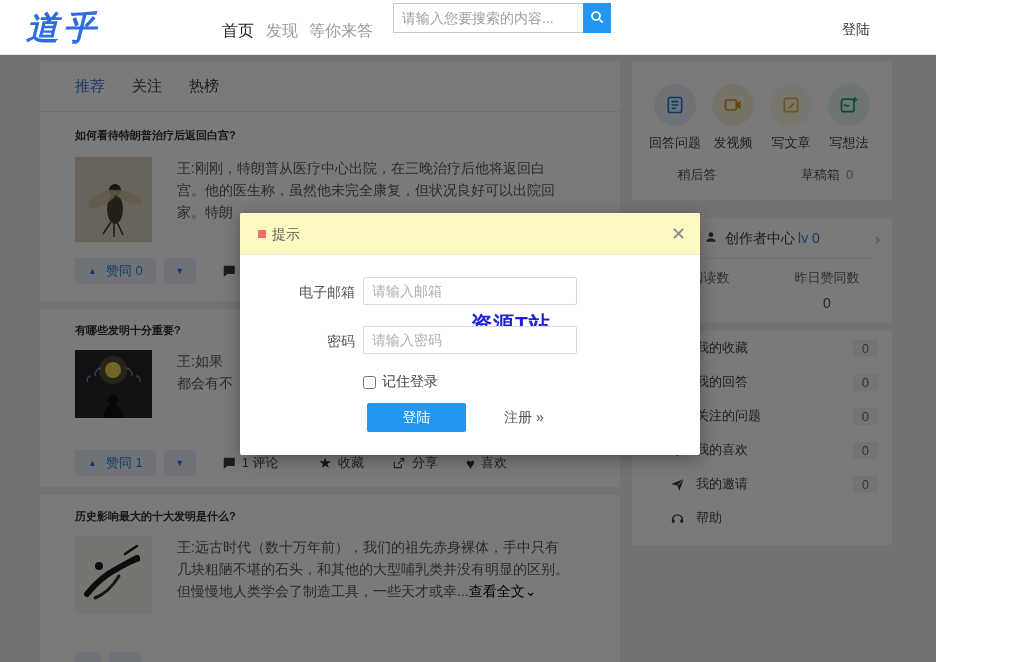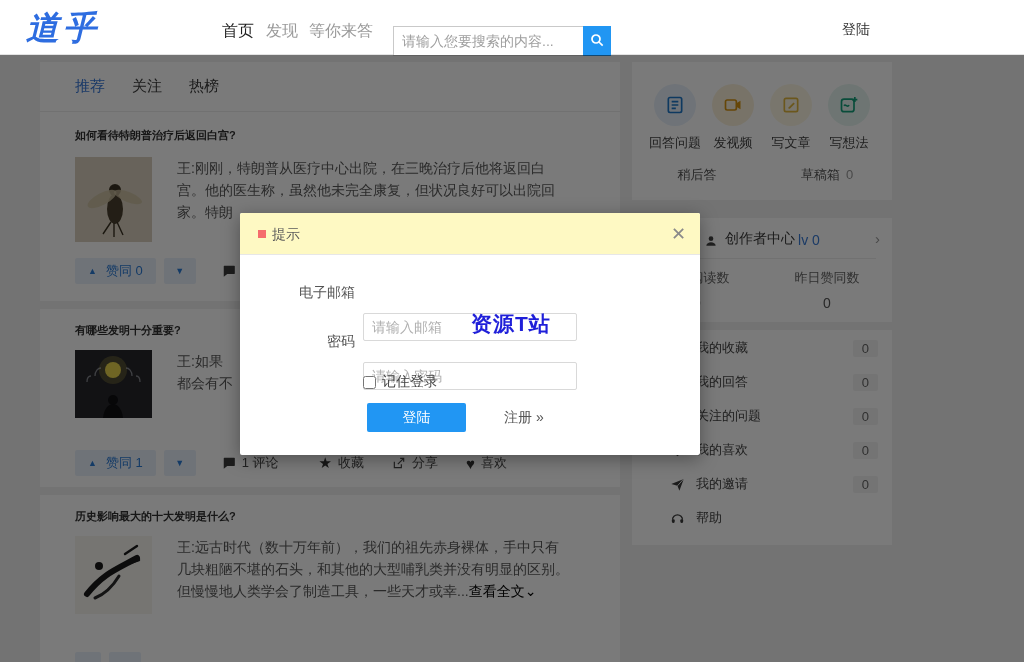--- a/index.html
+++ b/index.html
@@ -1,28 +1,28 @@
 <!DOCTYPE html>
 <html><head>
 <meta charset="utf-8">
 <style>
   * { margin:0; padding:0; box-sizing:border-box; }
   html,body { width:1024px; height:662px; overflow:hidden; background:#fff;
     font-family:"Liberation Sans","DejaVu Sans",sans-serif; }
-  .screen { position:relative; width:1024px; height:662px; overflow:hidden; }
+  .screen { position:relative; width:936px; height:662px; overflow:hidden; }
 
   
   .topbar { position:absolute; left:0; top:0; width:1024px; height:55px; background:#fff;
     border-bottom:1px solid #e3e3e3; z-index:20; }
   .logo { position:absolute; left:26px; top:6px; font-family:"DejaVu Serif",serif;
     font-style:italic; font-weight:700; font-size:33px; color:#2e6de0; letter-spacing:4px; }
   .nav-item { position:absolute; top:21px; font-size:16px; color:#9a9a9a; cursor:pointer; }
   .nav-item.active { color:#1f1f1f; }
   .nav-home { left:222px; } .nav-discover { left:266px; } .nav-answer { left:309px; }
-  .searchbox { position:absolute; left:372px; top:26px; display:flex;padding-left:21px; }
+  .searchbox { position:absolute; left:372px; top:3px; display:flex;padding-left:21px; }
   .searchbox input { width:190px; height:30px; border:1px solid #c9c9c9; border-right:none;
     font-size:14px; padding:0 8px; color:#333; outline:none; }
   .searchbox input::placeholder { color:#9f9f9f; }
   .search-btn { width:28px; height:30px; background:#2196f3; border:none; display:flex;
     align-items:center; justify-content:center; cursor:pointer; }
   .top-login { position:absolute; left:842px; top:21px; font-size:14px; color:#333; cursor:pointer; }
 
   
   .main { position:absolute; left:0; top:55px; width:1024px; height:607px; background:#f0f0f1; }
   .backdrop { position:absolute; inset:0; background:rgba(0,0,0,0.52); z-index:30; }
@@ -62,21 +62,21 @@
   .sideB { left:632px; top:163px; width:260px; height:104px; }
   .sideC { left:632px; top:275px; width:260px; height:215px; }
   .qa-grid { display:flex; padding:22px 14px 0 14px; }
   .qa-item { width:25%; text-align:center; cursor:pointer; }
   .qa-circle { width:42px; height:42px; border-radius:50%; margin:0 auto; display:flex;
     align-items:center; justify-content:center; }
   .qa-label { margin-top:8px; font-size:13px; color:#444; }
   .qa-row2 { display:flex; margin-top:14px; }
   .qa-half { width:50%; text-align:center; font-size:13px; color:#555; cursor:pointer; }
   .draft-count { color:#999; margin-left:6px; }
-  .creator-row { display:flex; align-items:flex-end; justify-content:center; padding-top:12px;
+  .creator-row { display:flex; align-items:flex-start; justify-content:center; padding-top:12px;
     font-size:14px; color:#3b3b3b; position:relative; cursor:pointer; }
   .creator-row svg { margin-right:7px; }
   .lv { color:#3a7bd5; margin-left:3px; }
   .chev { position:absolute; right:12px; top:12px; color:#9a9a9a; font-size:15px; }
   .creator-div { border-bottom:1px solid #ededed; margin:10px 16px 0 16px; }
   .stats { display:flex; padding-top:10px; }
   .stat { width:50%; text-align:center; }
   .stat-label { font-size:13px; color:#666; }
   .stat-value { font-size:14px; color:#555; margin-top:8px; }
   .menu { padding-top:1px; }
@@ -91,21 +91,21 @@
   .modal { position:absolute; left:240px; top:158px; width:460px; height:242px; background:#fff;
     z-index:40; border-radius:2px; box-shadow:0 4px 18px rgba(0,0,0,.35); }
   .m-header { height:42px; background:#fef9c3; border-bottom:1px solid #e7e7e7;
     border-radius:2px 2px 0 0; position:relative; }
   .m-square { position:absolute; left:18px; top:17px; width:8px; height:8px; background:#f56c6c; }
   .m-title { position:absolute; left:32px; top:0; line-height:42px; font-size:14px; color:#5a5a5a; }
   .m-close { position:absolute; right:14px; top:10px; font-size:18px; color:#8a8a8a; cursor:pointer; }
   .m-label { position:absolute; left:20px; width:95px; text-align:right; font-size:14px; color:#555; }
   .l-email { top:71px; } .l-pass { top:120px; }
   .m-input { position:absolute; left:123px; width:214px; height:28px; border:1px solid #d9d9d9;
-    border-radius:2px; font-size:14px; padding:0 8px; color:#333; outline:none;margin-top:36px; }
+    border-radius:2px; font-size:14px; padding:0 8px; color:#333; outline:none; }
   .m-input::placeholder { color:#b0b0b0; }
   .i-email { top:64px; } .i-pass { top:113px; }
   .watermark { position:absolute; left:231px; top:97px; font-size:21px; font-weight:800;
     color:#1f1fd9; letter-spacing:1px; text-shadow:0 0 2px #fff; }
   .remember { position:absolute; left:123px; top:160px; display:flex; align-items:center; }
   .remember input { width:13px; height:13px; margin-right:6px; }
   .remember span { font-size:14px; color:#444; }
   .login-btn { position:absolute; left:127px; top:190px; width:99px; height:29px; background:#2196f3;
     color:#fff; border:none; border-radius:2px; font-size:14px; cursor:pointer; }
   .register { position:absolute; left:264px; top:196px; font-size:14px; color:#555; cursor:pointer; }

